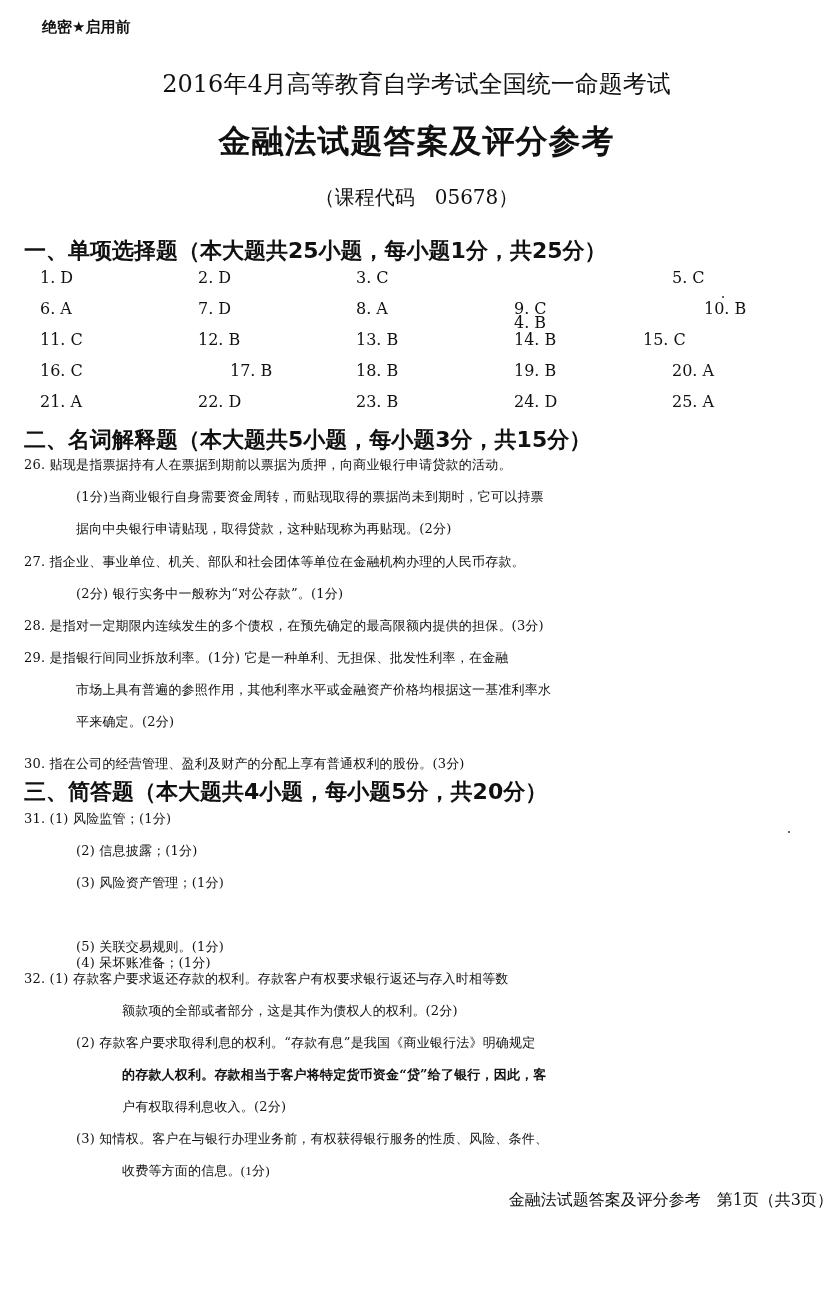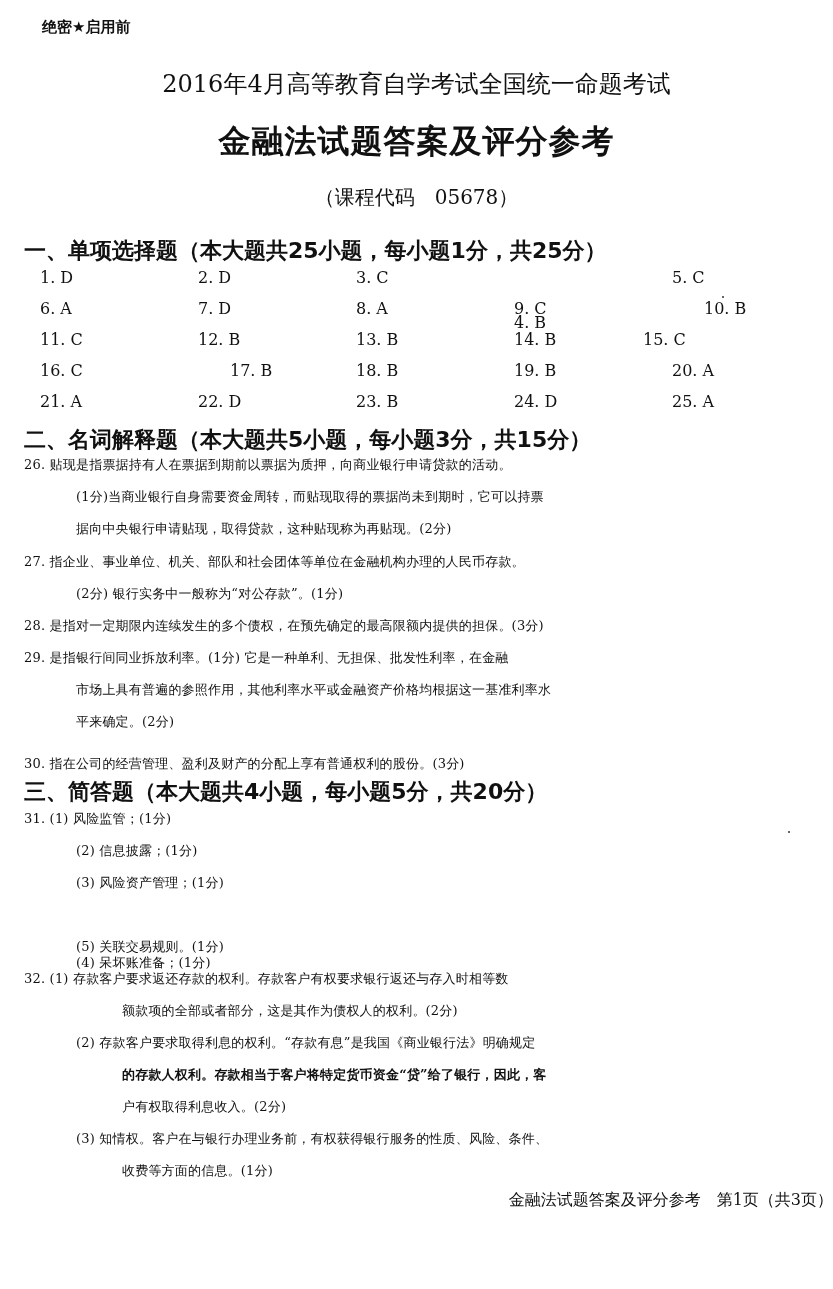--- a/index.html
+++ b/index.html
@@ -94,18 +94,18 @@
 <div class="abs line indent" style="top:874px;">(3) 风险资产管理；(1分)</div>
 <div class="abs line indent" style="top:906px;margin-top:48px;">(4) 呆坏账准备；(1分)</div>
 <div class="abs line indent" style="top:938px;">(5) 关联交易规则。(1分)</div>
 
 <div class="abs line" style="top:970px;">32. (1) 存款客户要求返还存款的权利。存款客户有权要求银行返还与存入时相等数</div>
 <div class="abs line indent2" style="top:1002px;">额款项的全部或者部分，这是其作为债权人的权利。(2分)</div>
 <div class="abs line indent" style="top:1034px;">(2) 存款客户要求取得利息的权利。“存款有息”是我国《商业银行法》明确规定</div>
 <div class="abs line indent2" style="top:1066px;font-weight:bold;">的存款人权利。存款相当于客户将特定货币资金“贷”给了银行，因此，客</div>
 <div class="abs line indent2" style="top:1098px;">户有权取得利息收入。(2分)</div>
 <div class="abs line indent" style="top:1130px;">(3) 知情权。客户在与银行办理业务前，有权获得银行服务的性质、风险、条件、</div>
-<div class="abs line indent2" style="top:1162px;">收费等方面的信息。(1分)</div>
+<div class="abs line indent2" style="top:1162px;font-family:Liberation Serif, serif;">收费等方面的信息。(1分)</div>
 
 <div class="abs footer">金融法试题答案及评分参考　第1页（共3页）</div>
 
 <span class="dot" style="left:722px; top:296px;"></span>
 <span class="dot" style="left:788px; top:831px;"></span>
 
 </body></html>

